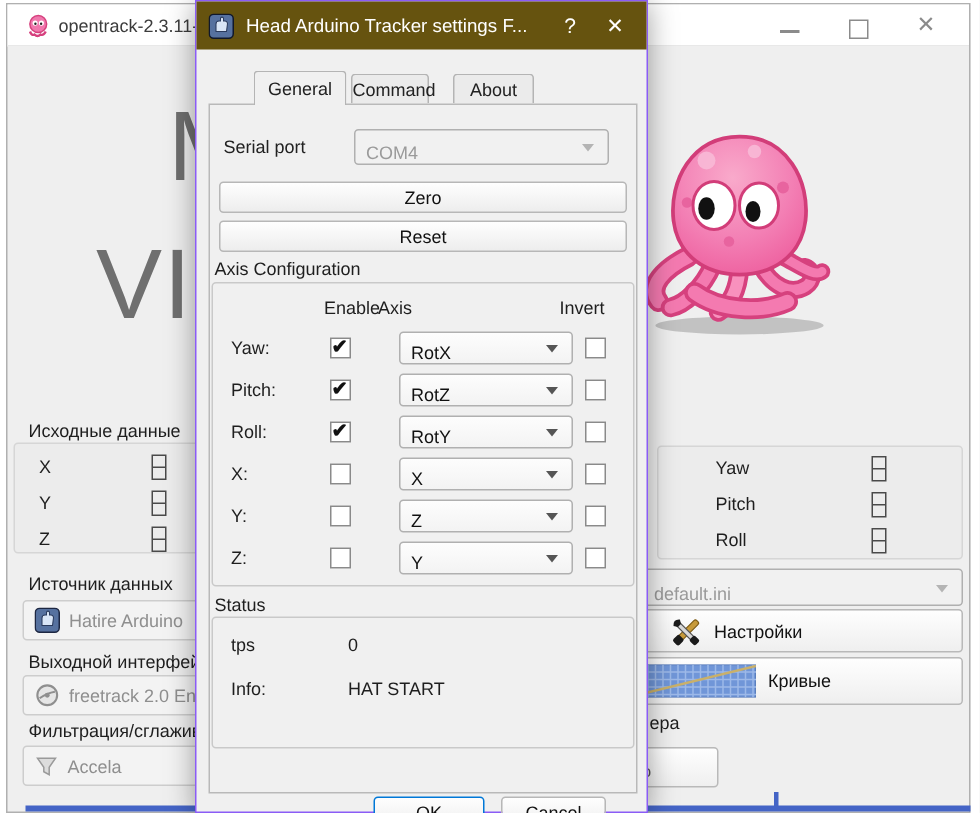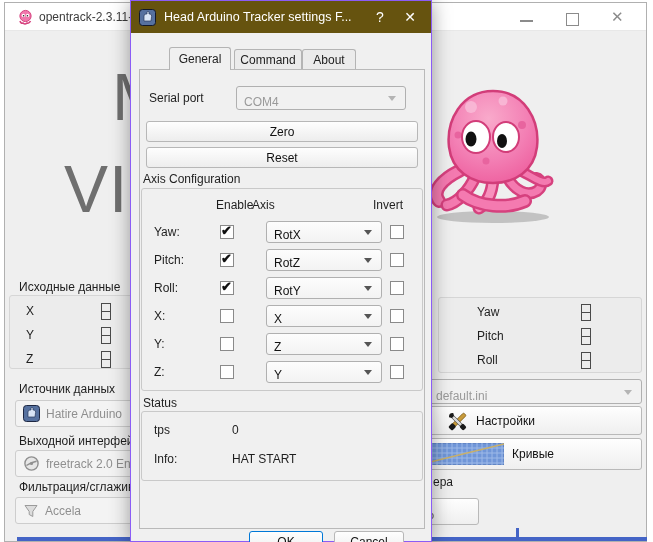--- a/index.html
+++ b/index.html
@@ -263,21 +263,21 @@
           <rect x="0.5" y="0.5" width="16" height="16" rx="3" fill="#56719f" stroke="#10182b"></rect>
           <path d="M5,12 L5,7 Q5,5 7,5 L8,5 L8,3.4 Q8,2.4 9,2.4 Q10,2.4 10,3.4 L10,5 L11,5 Q13,5.4 12.6,7.4 L12,12 Z" fill="#d9e5f6" stroke="#2a3a5c" stroke-width="0.7"></path>
         </svg>
       </span>
       <span id="dlg-title">Head Arduino Tracker settings F...</span>
       <span class="dlg-tbtn">?</span>
       <span class="dlg-tbtn" style="margin-right:6px;">✕</span>
     </div>
 
     <div class="tab active" style="left:10px;width:62px;">General</div>
-    <div class="tab" style="left:75px;width:68px;">Command</div>
+    <div class="tab" style="left:75px;width:52px;">Command</div>
     <div class="tab" style="left:143px;width:54px;">About</div>
     <div class="abs" id="tab-pane"></div>
 
     <span class="abs" style="left:18px;top:85px;line-height:24px;z-index:4;">Serial port</span>
     <div class="abs qcombo disabled" style="left:105px;top:85px;width:170px;height:24px;z-index:4;">
       <span>COM4</span>
       <i class="combo-arrow"></i>
     </div>
 
     <div class="dlg-btn" style="left:15px;top:120px;width:272px;height:21px;z-index:4;">
@@ -344,21 +344,21 @@
             <div class="qcombo axcombo">
               <span>Y</span>
               <i class="combo-arrow"></i>
             </div>
             <span class="cb"></span>
           </div>
         </div>
     </div>
 
     <span class="abs glabel" style="left:12px;top:395px;z-index:4;">Status</span>
-    <div class="dgbox" style="left:10px;top:410px;width:282px;height:70px;z-index:4;">
+    <div class="dgbox" style="left:10px;top:410px;width:282px;height:88px;z-index:4;">
       <span class="srow-label" style="left:12px;top:11px;">tps</span>
       <span class="srow-val" style="left:90px;top:11px;">0</span>
       <span class="srow-label" style="left:12px;top:40px;">Info:</span>
       <span class="srow-val" style="left:90px;top:40px;">HAT START</span>
     </div>
 
     <div class="dlg-btn" id="ok-button" style="left:118px;top:530px;width:74px;height:22px;">
       <span>OK</span>
     </div>
     <div class="dlg-btn" style="left:203px;top:530px;width:70px;height:22px;">

